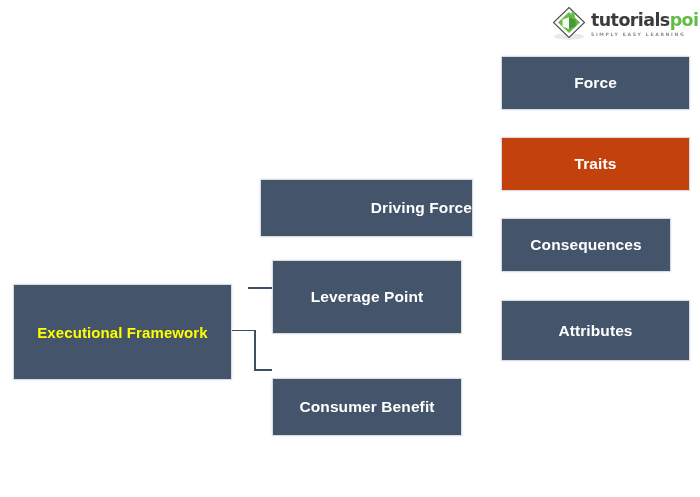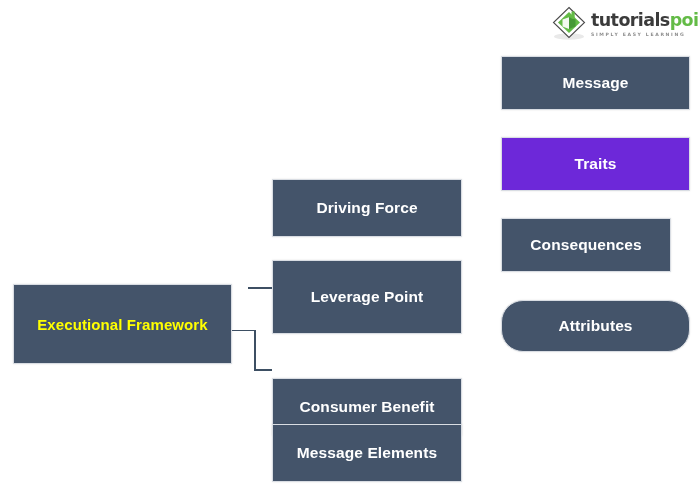--- a/index.html
+++ b/index.html
@@ -101,47 +101,44 @@
       </svg>
     </div>
     <div id="logo-wordmark">
       <div>
         <span class="logo-word logo-word-dark">tutorials</span><span class="logo-word logo-word-green">point</span>
       </div>
       <div id="logo-tagline">SIMPLY EASY LEARNING</div>
     </div>
   </div>
 
-  <div class="node root" style="left: 13px; top: 284px; width: 219px; height: 80px; background: rgb(68, 84, 106); border-color: rgb(217, 221, 227); color: rgb(255, 255, 0);">
+  <div class="node root" style="left: 13px; top: 284px; width: 219px; height: 96px; background: rgb(68, 84, 106); border-color: rgb(217, 221, 227); color: rgb(255, 255, 0);">
     <span>Executional Framework</span>
   </div>
 
-  <div class="node" style="left: 272px; top: 179px; width: 190px; height: 58px; background: rgb(68, 84, 106); border-color: rgb(217, 221, 227); color: rgb(255, 255, 255);">
+  <div class="node" style="left: 260px; top: 179px; width: 213px; height: 58px; background: rgb(68, 84, 106); border-color: rgb(217, 221, 227); color: rgb(255, 255, 255); justify-content: flex-end;">
     <span>Driving Force</span>
   </div>
   <div class="node" style="left: 272px; top: 260px; width: 190px; height: 74px; background: rgb(68, 84, 106); border-color: rgb(217, 221, 227); color: rgb(255, 255, 255);">
     <span>Leverage Point</span>
   </div>
   <div class="node" style="left: 272px; top: 342px; width: 190px; height: 58px; background: rgb(68, 84, 106); border-color: rgb(217, 221, 227); color: rgb(255, 255, 255); margin-top: 36px;">
     <span>Consumer Benefit</span>
   </div>
-  <div class="node" style="left: 272px; top: 424px; width: 190px; height: 58px; background: rgb(68, 84, 106); border-color: rgb(217, 221, 227); color: rgb(255, 255, 255);">
-    <span>Message Elements</span>
-  </div>
 
   <div class="node" style="left: 501px; top: 56px; width: 189px; height: 54px; background: rgb(68, 84, 106); border-color: rgb(217, 221, 227); color: rgb(255, 255, 255);">
-    <span>Message</span>
+    <span>Force</span>
   </div>
-  <div class="node" style="left: 501px; top: 137px; width: 189px; height: 54px; background: #6d28d9; border-color: rgb(217, 221, 227); color: rgb(255, 255, 255);">
+  <div class="node" style="left: 501px; top: 137px; width: 189px; height: 54px; background: #c2410c; border-color: rgb(217, 221, 227); color: rgb(255, 255, 255);">
     <span>Traits</span>
   </div>
   <div class="node" style="left: 501px; top: 218px; width: 170px; height: 54px; background: rgb(68, 84, 106); border-color: rgb(217, 221, 227); color: rgb(255, 255, 255);">
     <span>Consequences</span>
   </div>
-  <div class="node" style="left: 501px; top: 300px; width: 189px; height: 52px; background: rgb(68, 84, 106); border-color: rgb(217, 221, 227); color: rgb(255, 255, 255); border-radius: 22px;">
+  <div class="node" style="left: 501px; top: 300px; width: 189px; height: 61px; background: rgb(68, 84, 106); border-color: rgb(217, 221, 227); color: rgb(255, 255, 255);">
     <span>Attributes</span>
   </div>
 
   <div class="conn" style="left: 248px; top: 287px; width: 24px; height: 2px; background: rgb(61, 79, 99);"></div>
   <div class="conn" style="left: 232px; top: 330px; width: 24px; height: 1px; background: rgb(61, 79, 99);"></div>
   <div class="conn" style="left: 254px; top: 330px; width: 2px; height: 41px; background: rgb(61, 79, 99);"></div>
   <div class="conn" style="left: 254px; top: 369px; width: 18px; height: 2px; background: rgb(61, 79, 99);"></div>
 
 </div>
 

